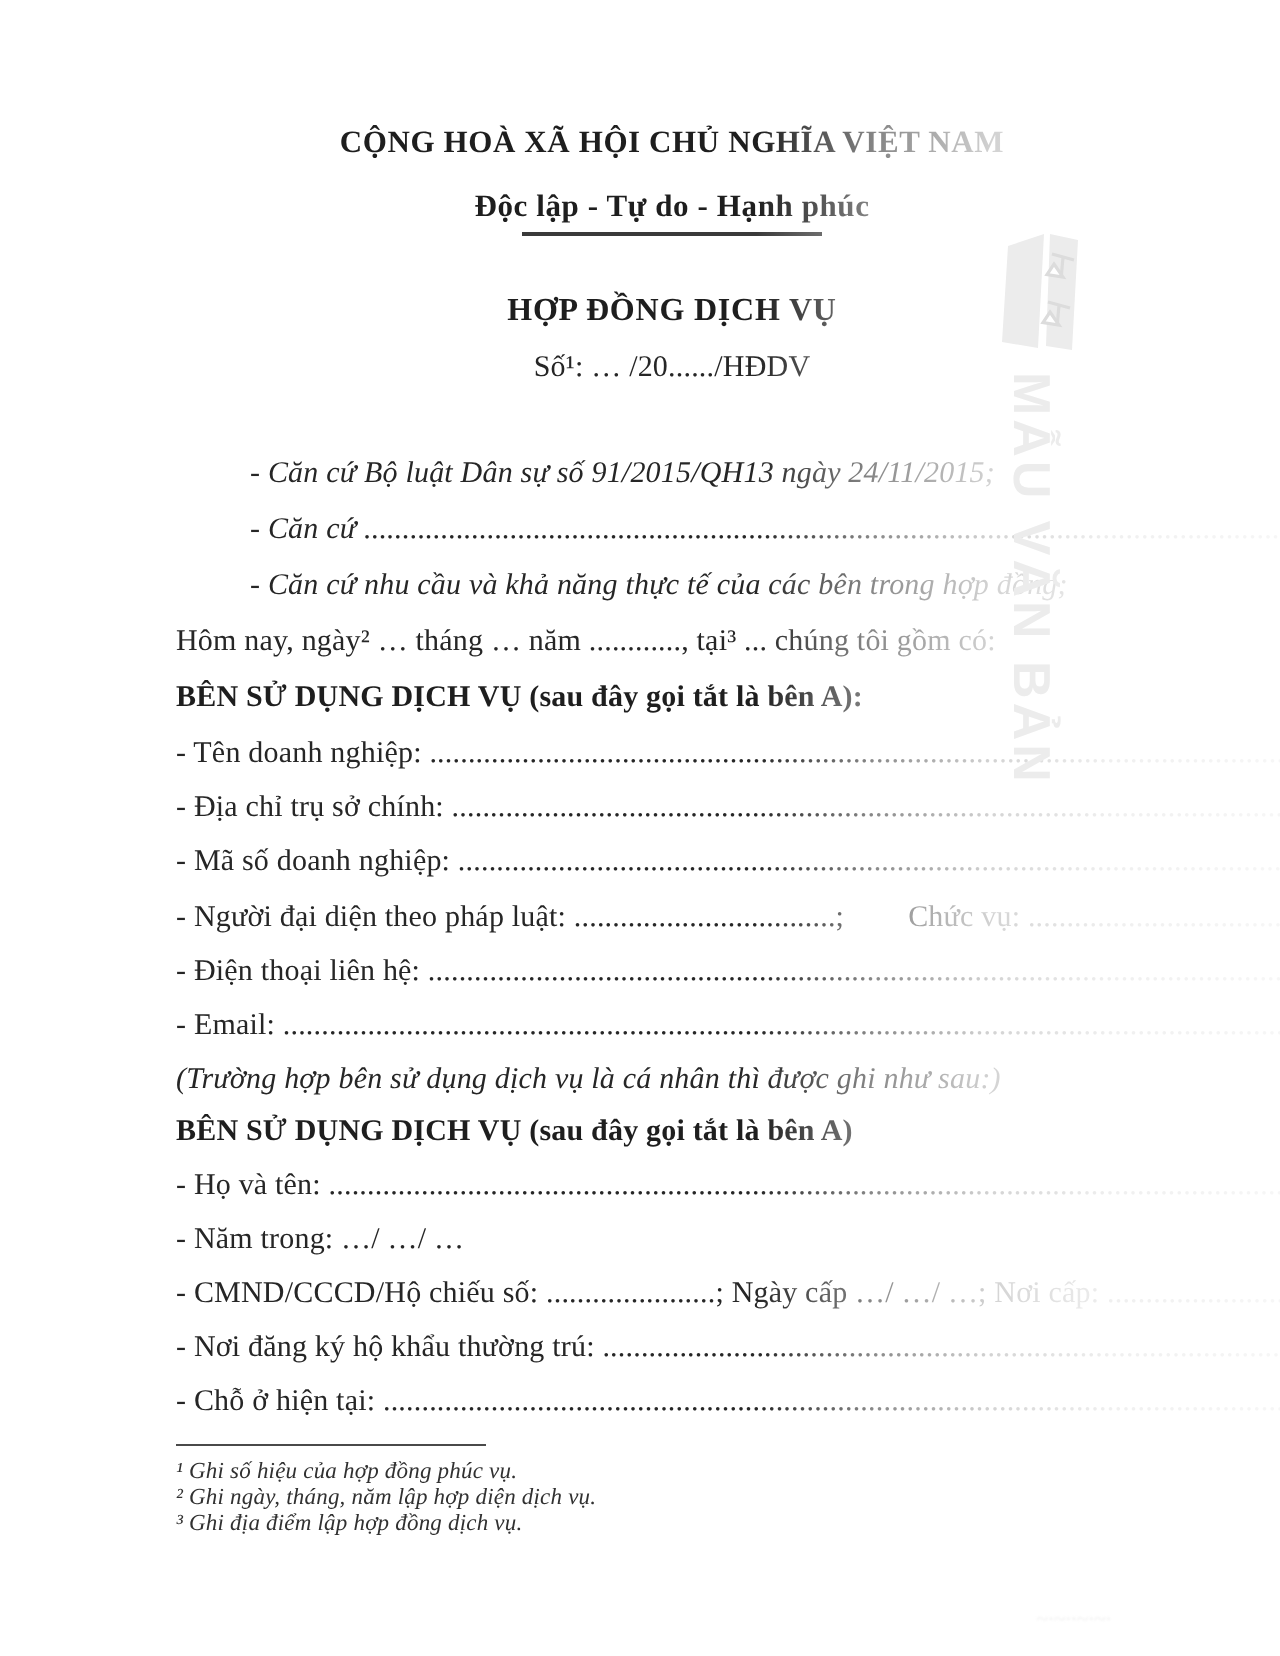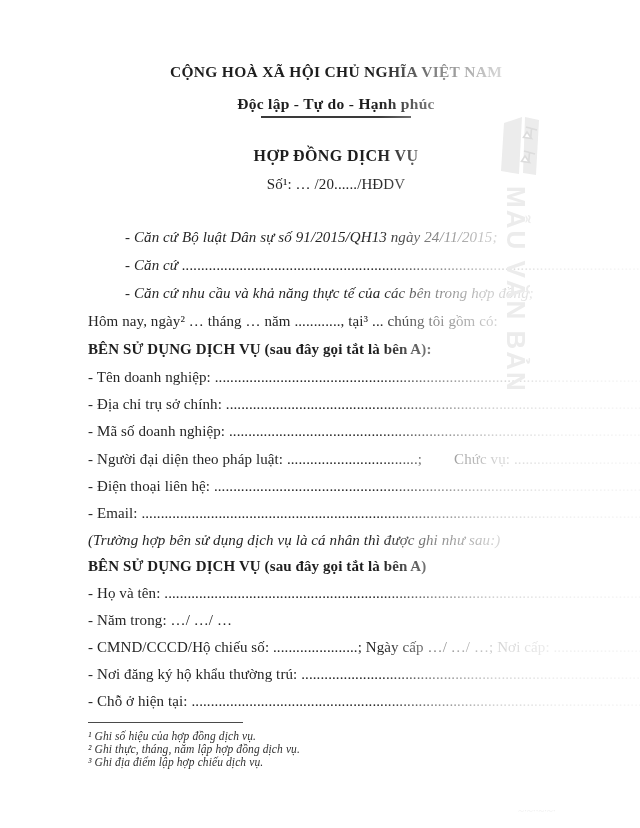--- a/index.html
+++ b/index.html
@@ -95,23 +95,23 @@
     <div class="line bold" style="top:557px">BÊN SỬ DỤNG DỊCH VỤ (sau đây gọi tắt là bên A)</div>
 
     <div class="line" style="top:584px">- Họ và tên: ..................................................................................................................................................................</div>
     <div class="line" style="top:611px">- Năm trong: …/ …/ …</div>
     <div class="line" style="top:638px">- CMND/CCCD/Hộ chiếu số: ......................; Ngày cấp …/ …/ …; Nơi cấp: ....................................</div>
     <div class="line" style="top:665px">- Nơi đăng ký hộ khẩu thường trú: ..........................................................................................................................</div>
     <div class="line" style="top:692px">- Chỗ ở hiện tại: ...........................................................................................................................................................</div>
 
     <div class="thinrule" style="left:88px;top:722px;width:155px"></div>
 
-    <div class="line italic fn" style="top:730px">¹ Ghi số hiệu của hợp đồng dịch vụ.</div>
-    <div class="line italic fn" style="top:743px">² Ghi thực, tháng, năm lập hợp đồng dịch vụ.</div>
-    <div class="line italic fn" style="top:756px">³ Ghi địa điểm lập hợp chiếu dịch vụ.</div>
+    <div class="line italic fn" style="top:730px">¹ Ghi số hiệu của hợp đồng phúc vụ.</div>
+    <div class="line italic fn" style="top:743px">² Ghi ngày, tháng, năm lập hợp diện dịch vụ.</div>
+    <div class="line italic fn" style="top:756px">³ Ghi địa điểm lập hợp đồng dịch vụ.</div>
   </div>
 
   <div class="fade"></div>
 
   <div class="wm wm-logo">
     <svg width="52" height="64" viewBox="0 0 52 64" xmlns="http://www.w3.org/2000/svg">
       <g fill="#ececec">
         <polygon points="7,9 25,3 22,60 4,57"></polygon>
         <polygon points="28,3 42,6 39,61 26,59"></polygon>
       </g>

